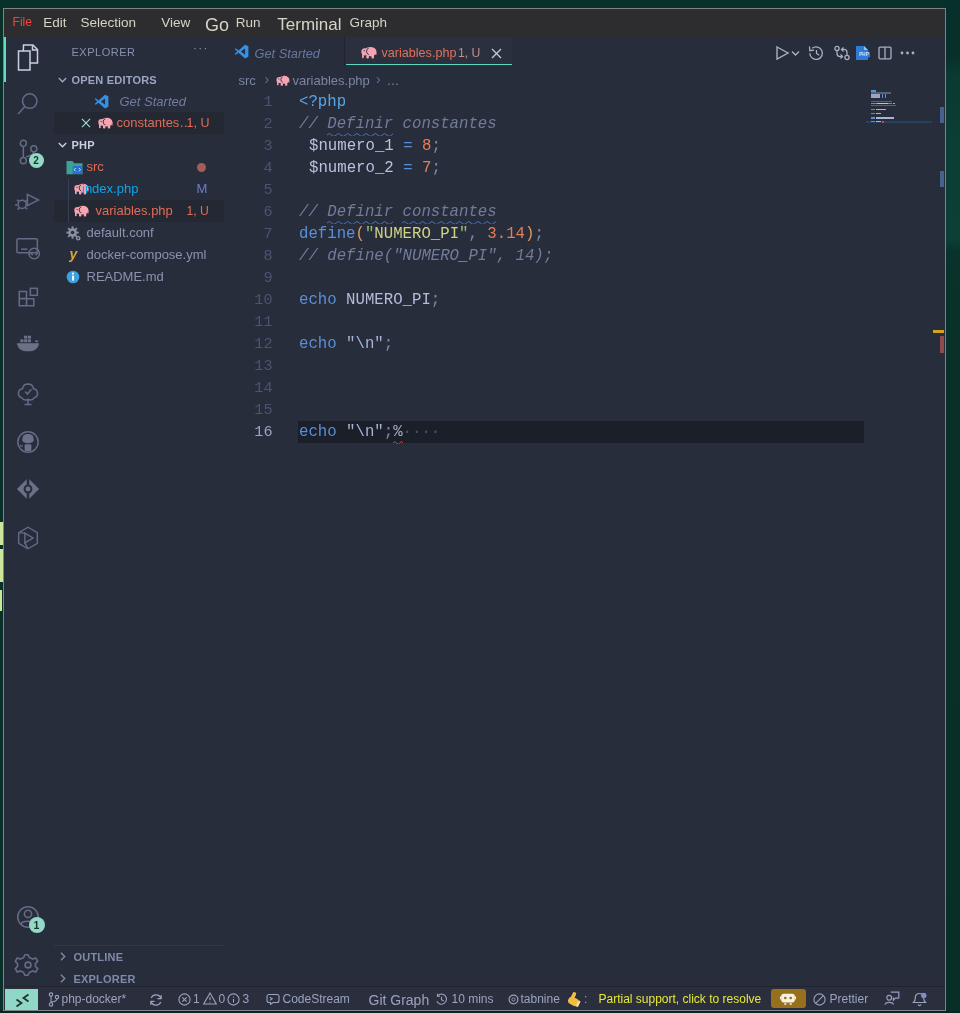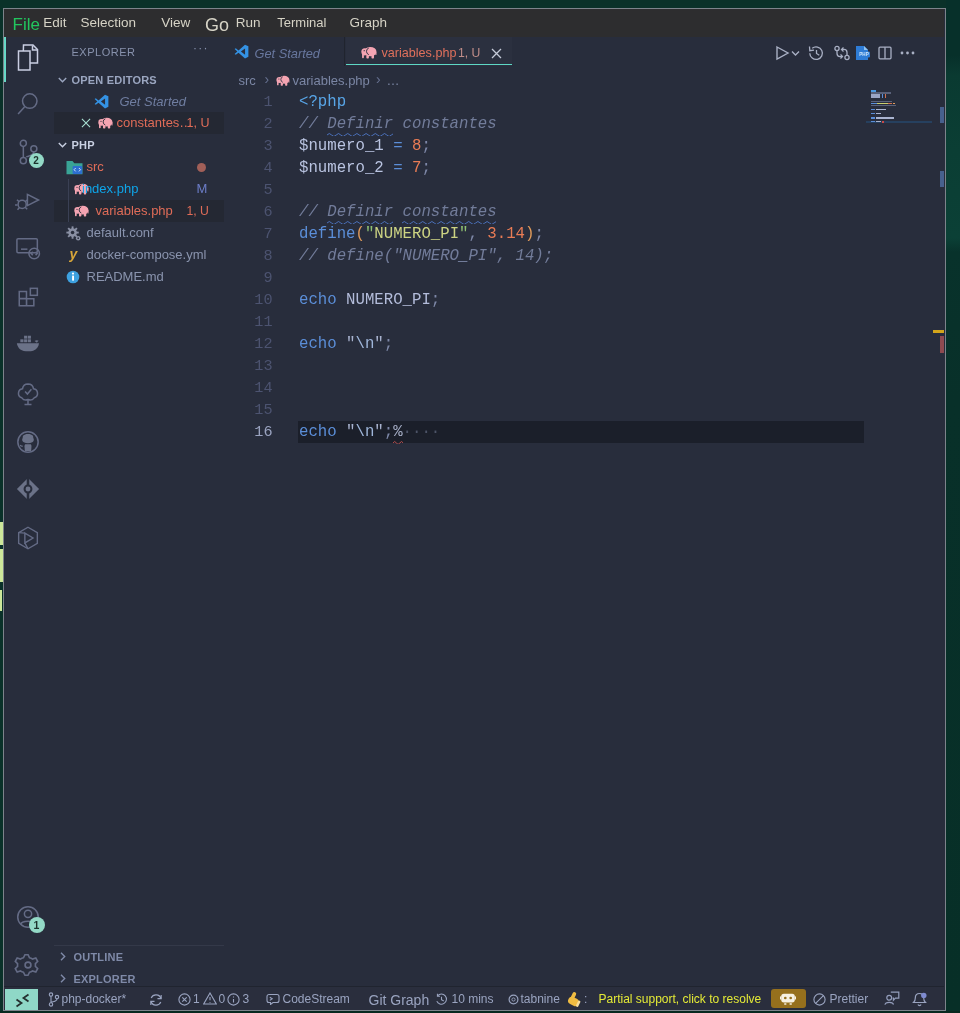--- a/index.html
+++ b/index.html
@@ -3,21 +3,21 @@
 <meta charset="utf-8">
 <style>
   * { margin:0; padding:0; box-sizing:border-box; }
   html,body { width:960px; height:1013px; overflow:hidden; }
   body { background:#083028; font-family:"Liberation Sans",sans-serif; position:relative; }
   .abs { position:absolute; }
   .cl { position:absolute; left:295px; height:22px; line-height:22px; font-family:"Liberation Mono",monospace; font-size:15.7px; white-space:pre; }
   .ln { position:absolute; left:220px; width:48.5px; height:22px; line-height:22px; text-align:right; color:#4c5370; font-family:"Liberation Mono",monospace; font-size:15.2px; }
   .kw { color:#5b8ed8; }
   .cm { color:#727c9a; font-style:italic; }
-  .vr { color:#b9c3e0; }
+  .vr { color:#b9c3e0;margin-left:10px; }
   .nm { color:#e97c55; }
   .pr { color:#e09a5a; }
   .qg { color:#8fc172; }
   .sg { color:#ccd383; }
   .ql { color:#a9b3cf; }
   .es { color:#9fb6da; }
   .pu { color:#7e88a8; }
   .co { color:#b3bcda; }
   .srow { position:absolute; height:22px; line-height:22px; font-size:13px; color:#8a94ae; white-space:pre; }
   .shead { position:absolute; height:22px; line-height:22px; font-size:11px; font-weight:bold; letter-spacing:0.2px; color:#9ba6c0; }
@@ -29,27 +29,27 @@
 <div class="abs" style="left:0;top:0;width:946px;height:8px;background:#0a3129"></div>
 <div class="abs" style="left:0;top:8px;width:4px;height:1005px;background:#0a3129"></div>
 <div class="abs" style="left:0;top:522px;width:3px;height:23px;background:#cde79a"></div>
 <div class="abs" style="left:0;top:549px;width:3px;height:33px;background:#cde79a"></div>
 <div class="abs" style="left:0;top:590px;width:2px;height:21px;background:#cde79a"></div>
 <div class="abs" style="left:0;top:1011px;width:960px;height:2px;background:#07281f"></div>
 
 <div class="abs" id="win" style="left:3px;top:8px;width:943px;height:1003px;border:1.5px solid #7d838b;background:#282d3c;overflow:hidden">
 
   <div class="abs" style="left:0;top:0;width:940px;height:27.5px;background:#2d2d2f">
-    <span class="abs" style="left:8.6px;top:5.5px;font-size:17px;color:#22c55e">File</span>
+    <span class="abs" style="left:8.6px;top:5.5px;font-size:12px;color:#ef4444">File</span>
     <span class="abs" style="left:39.2px;top:5.5px;font-size:13.5px;color:#d6d3c6">Edit</span>
     <span class="abs" style="left:76.4px;top:5.5px;font-size:13.5px;color:#d6d3c6">Selection</span>
     <span class="abs" style="left:157.3px;top:5.5px;font-size:13.5px;color:#d6d3c6">View</span>
     <span class="abs" style="left:201.1px;top:5.5px;font-size:18px;color:#d6d3c6">Go</span>
     <span class="abs" style="left:231.7px;top:5.5px;font-size:13.5px;color:#d6d3c6">Run</span>
-    <span class="abs" style="left:273.3px;top:5.5px;font-size:13px;color:#d6d3c6">Terminal</span>
+    <span class="abs" style="left:273.3px;top:5.5px;font-size:17px;color:#d6d3c6">Terminal</span>
     <span class="abs" style="left:345.5px;top:5.5px;font-size:13.5px;color:#d6d3c6">Graph</span>
   </div>
   <div class="abs" id="activity" style="left:0;top:27.5px;width:50px;height:950px;background:#282d3c"></div>
   <div class="abs" id="sidebar" style="left:50px;top:27.5px;width:170px;height:950px;background:#282d3c"></div>
   <div class="abs" id="editor" style="left:220px;top:27.5px;width:720px;height:950px;background:#282d3c"></div>
   <div class="abs" style="left:0;top:27.5px;width:2.2px;height:45px;background:#66d9c6"></div>
   <svg class="abs" style="left:13px;top:34.5px" width="22" height="27" viewBox="0 0 22 27" fill="none" stroke="#c9cee2" stroke-width="1.5">
     <path d="M6.5 1 h9.5 l4.5 4.5 v13.5 h-14.5 z"></path>
       <path d="M15.5 1.5 v4.5 h5"></path>
     <path d="M1.5 7 h11.5 v19 h-11.5 z" fill="#282d3c"></path>

